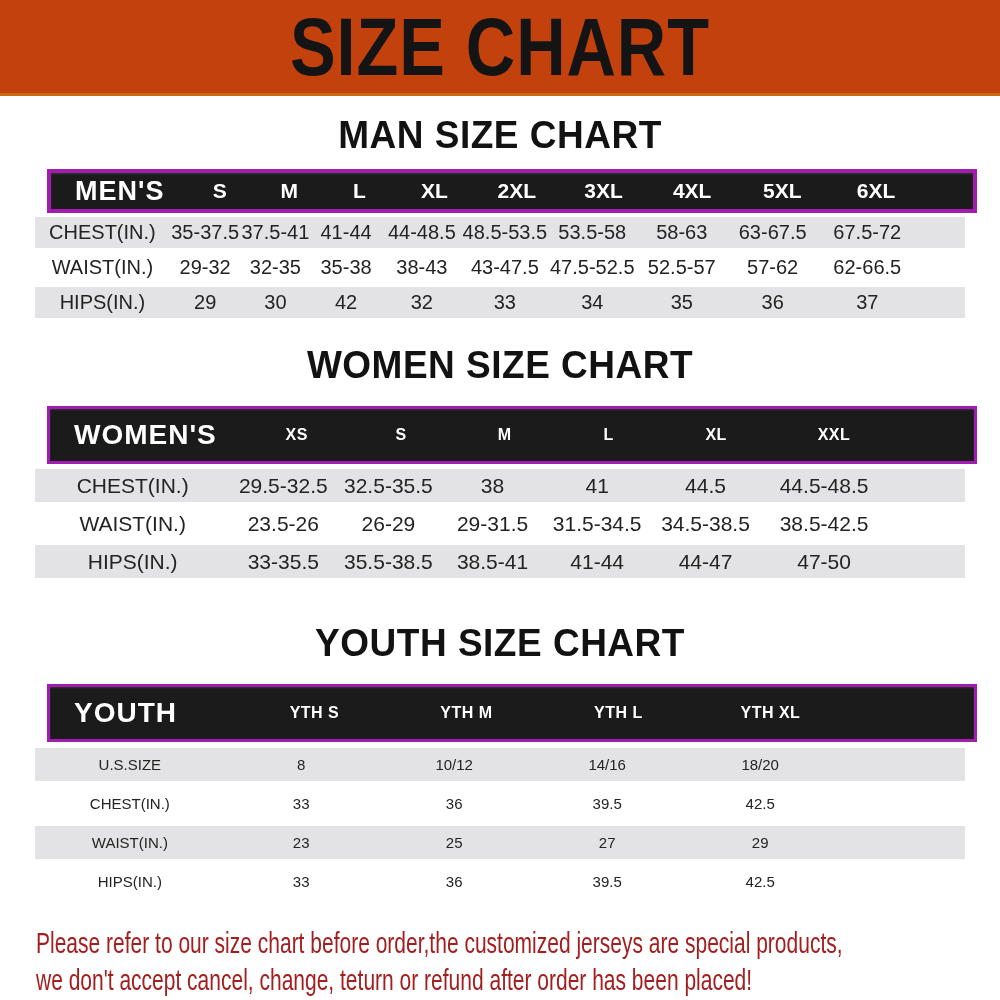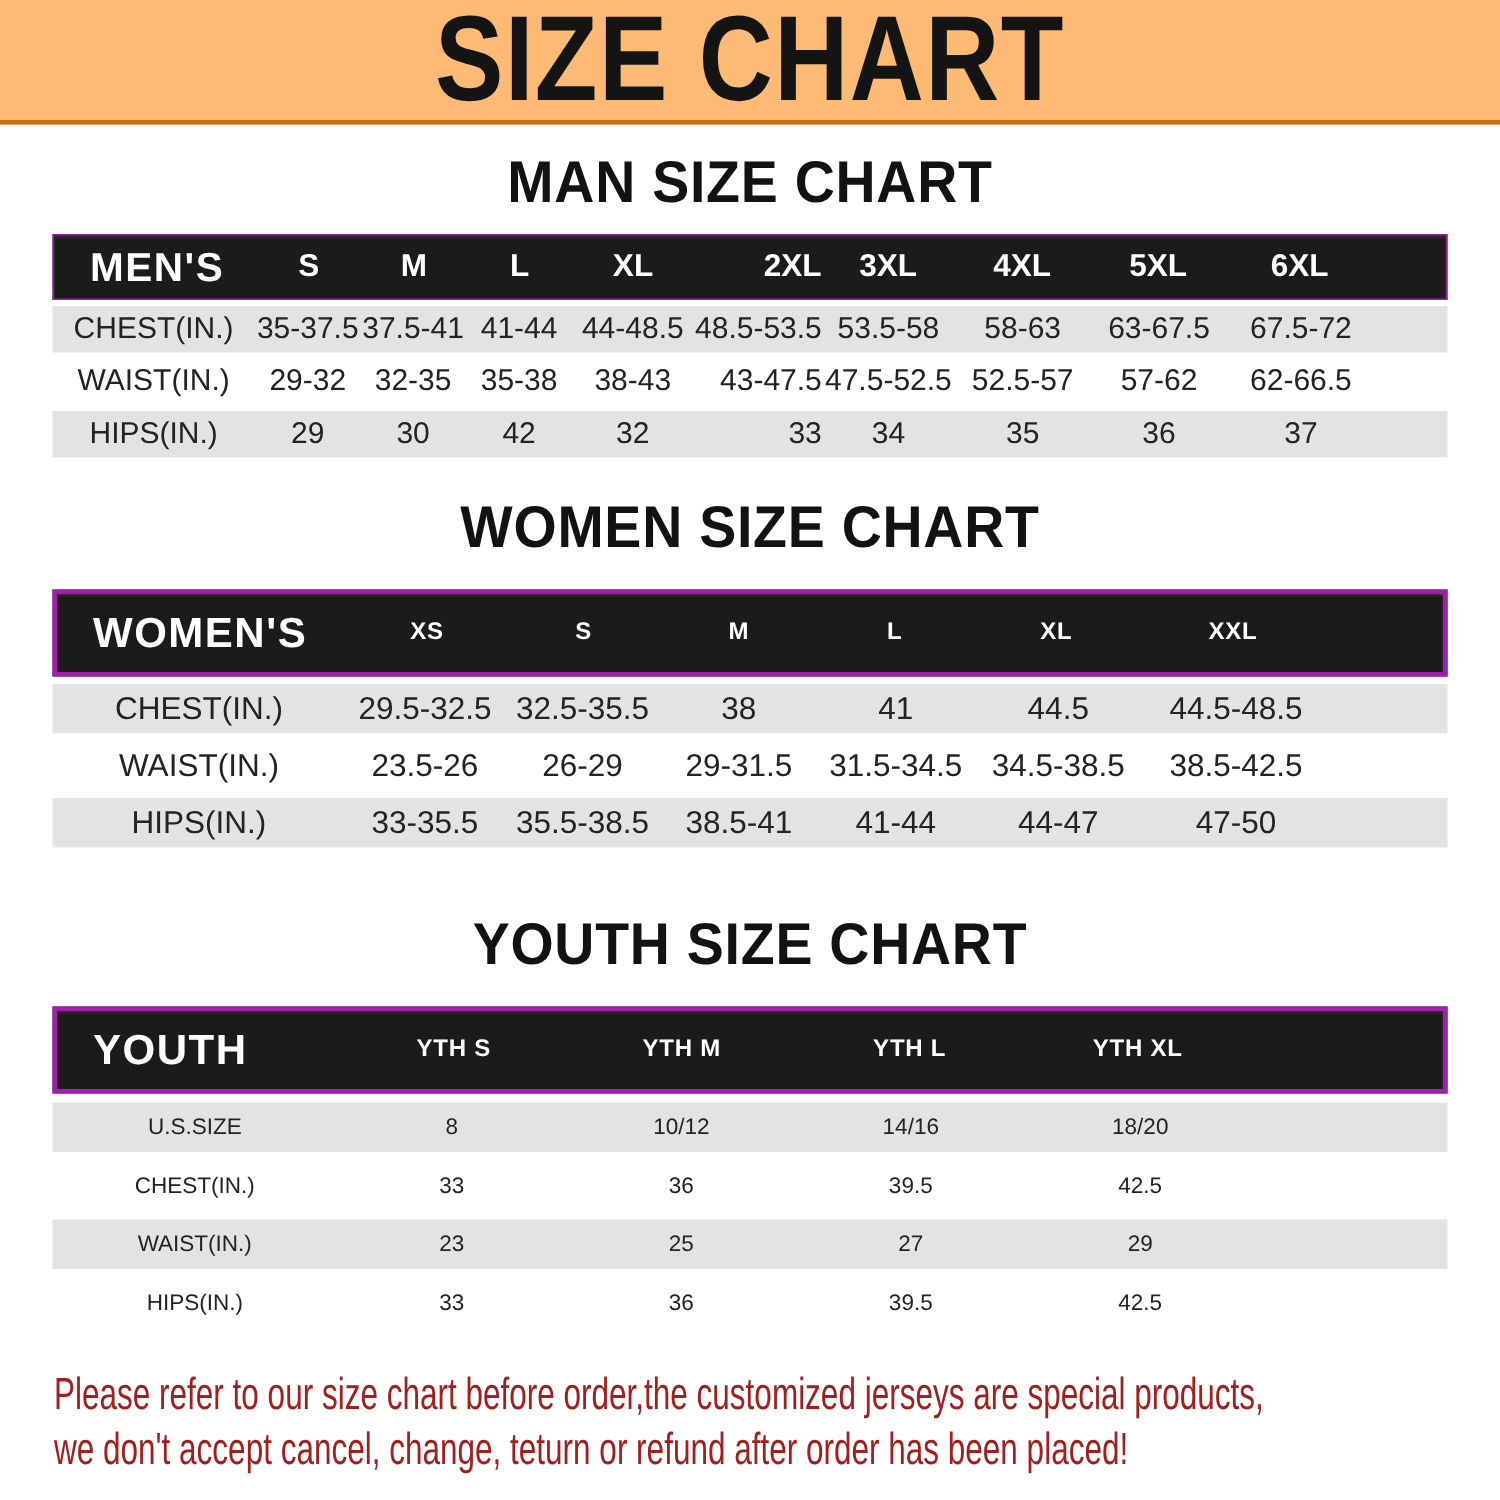--- a/index.html
+++ b/index.html
@@ -6,22 +6,22 @@
   body {
     width: 1000px;
     height: 1000px;
     background: #ffffff;
     font-family: "Liberation Sans", sans-serif;
     overflow: hidden;
   }
 
   
   .banner {
-    height: 83px;
-    background: #fdba74;
+    height: 96px;
+    background: #c2410c;
     border-bottom: 3px solid #c96c10;
     box-sizing: border-box;
     display: flex;
     align-items: center;
     justify-content: center;
   }
   .banner-title {
     font-size: 72px;
     font-weight: bold;
     color: #141414;
@@ -47,22 +47,23 @@
   .size-table { width: 930px; margin: 0 auto; }
   .tbl-men   { margin-top: 13px; }
   .tbl-women { margin-top: 20px; }
   .tbl-youth { margin-top: 20px; }
 
   .trow { display: flex; align-items: center; box-sizing: border-box; width: 100%; }
 
   .thead {
     background: #1b1b1b;
     color: #ffffff;
-    border: 1px solid #a21caf;
+    border: 4px solid #a21caf;
     box-shadow: inset 0 1px 2px rgba(255,255,255,0.12);
+    margin-left: 12px;
   }
   .tbl-men .thead { height: 44px; }
   .tbl-women .thead, .tbl-youth .thead { height: 58px; border-width: 3px; }
 
   .tdata { color: #232323; background: #ffffff; }
   .tbl-men   .tdata { height: 31px; margin-top: 4px; font-size: 20px; }
   .tbl-women .tdata { height: 33px; margin-top: 5px; font-size: 21px; }
   .tbl-youth .tdata { height: 33px; margin-top: 6px; font-size: 15px; }
   .size-table .tdata:nth-child(even) { background: #e3e3e5; }
 
@@ -81,21 +82,21 @@
   .hcol { font-weight: bold; }
   .tbl-men .hcol { font-size: 21px; }
   .tbl-women .hcol, .tbl-youth .hcol { font-size: 16px; letter-spacing: 0.5px; }
 
   
   .tbl-men .c0 { width: 14.5%; }
   .tbl-men .c1 { width: 7.6%; }
   .tbl-men .c2 { width: 7.5%; }
   .tbl-men .c3 { width: 7.7%; }
   .tbl-men .c4 { width: 8.6%; }
-  .tbl-men .c5 { width: 9.25%; text-align: right; }
+  .tbl-men .c5 { width: 9.25%; }
   .tbl-men .c6 { width: 9.55%; }
   .tbl-men .c7 { width: 9.7%; }
   .tbl-men .c8 { width: 9.85%; }
   .tbl-men .c9 { width: 10.5%; }
 
   
   .tbl-women .c0 { width: 21%; }
   .tbl-women .c1 { width: 11.4%; }
   .tbl-women .c2 { width: 11.2%; }
   .tbl-women .c3 { width: 11.2%; }

